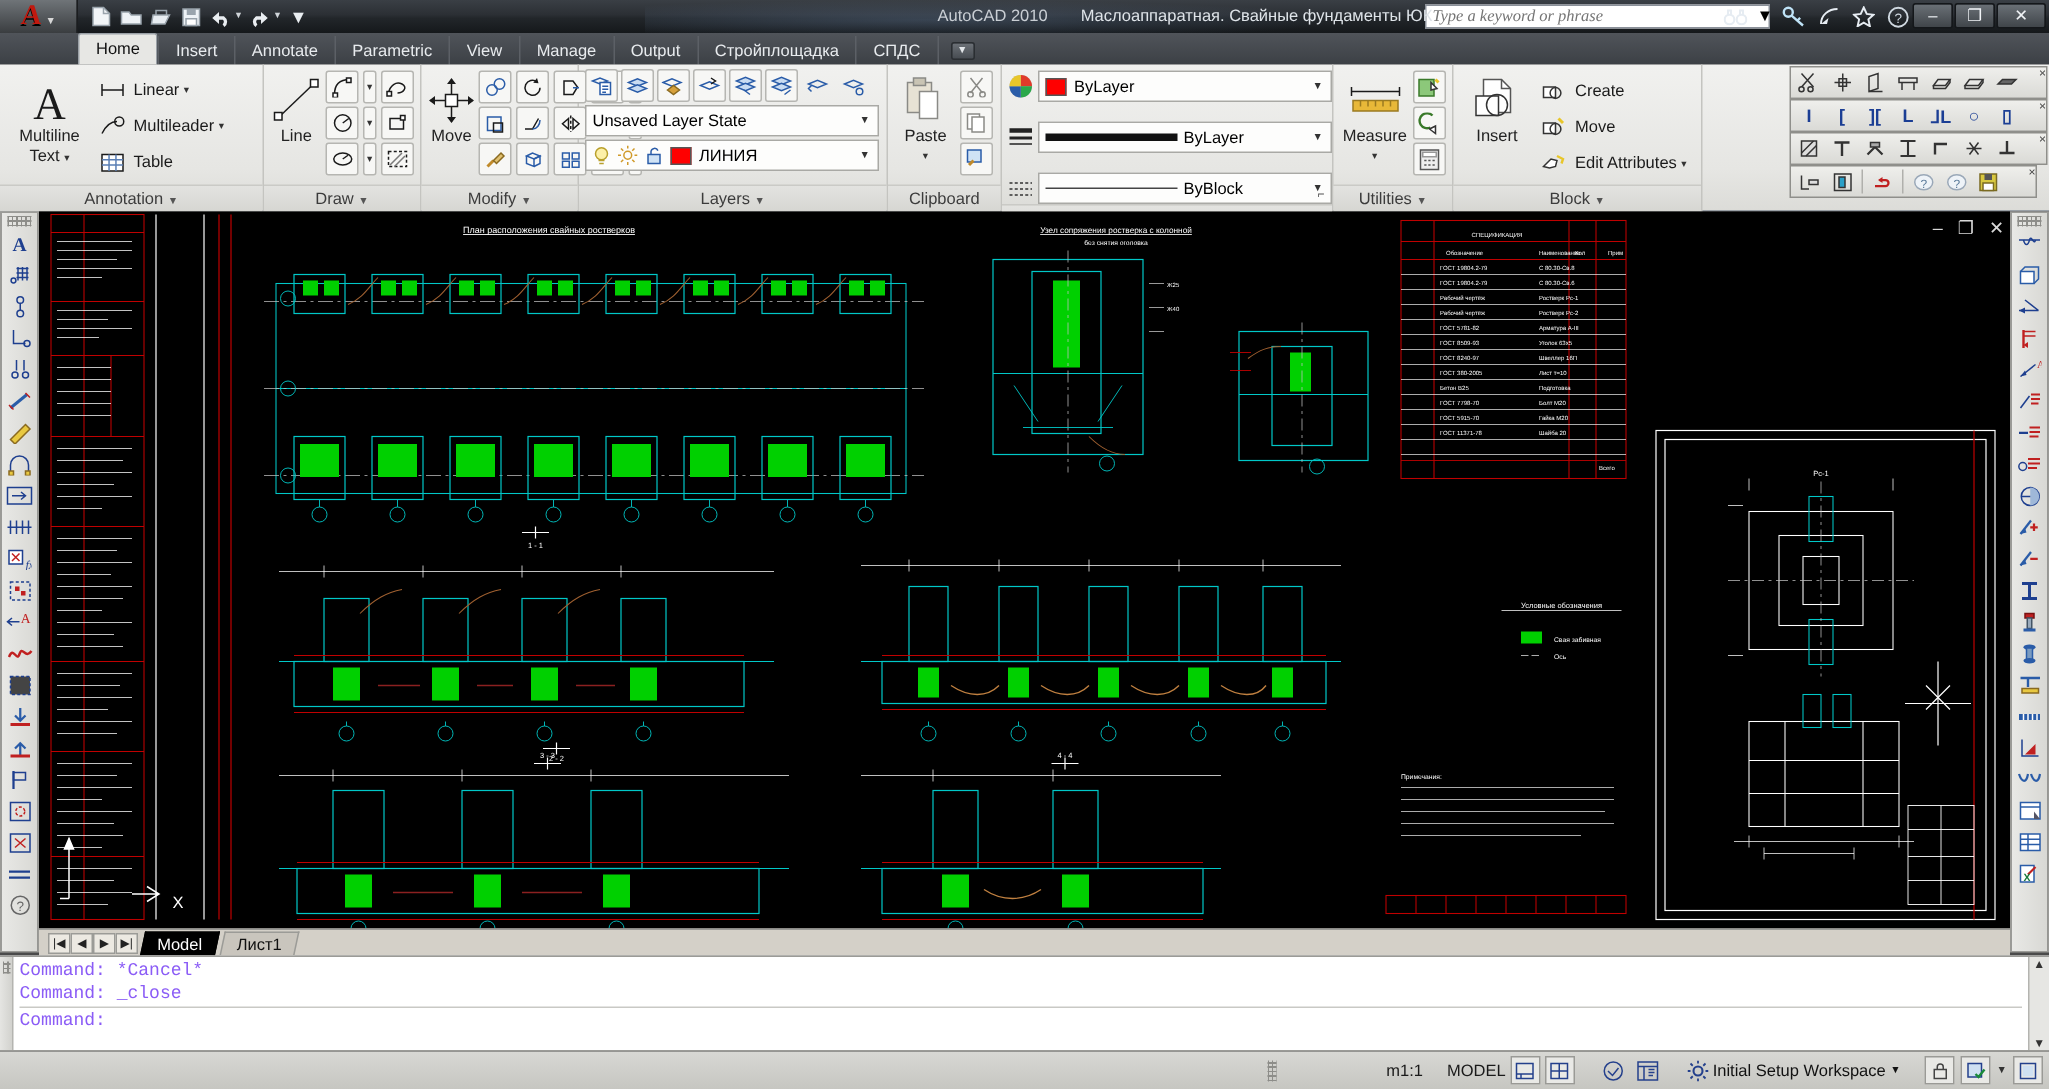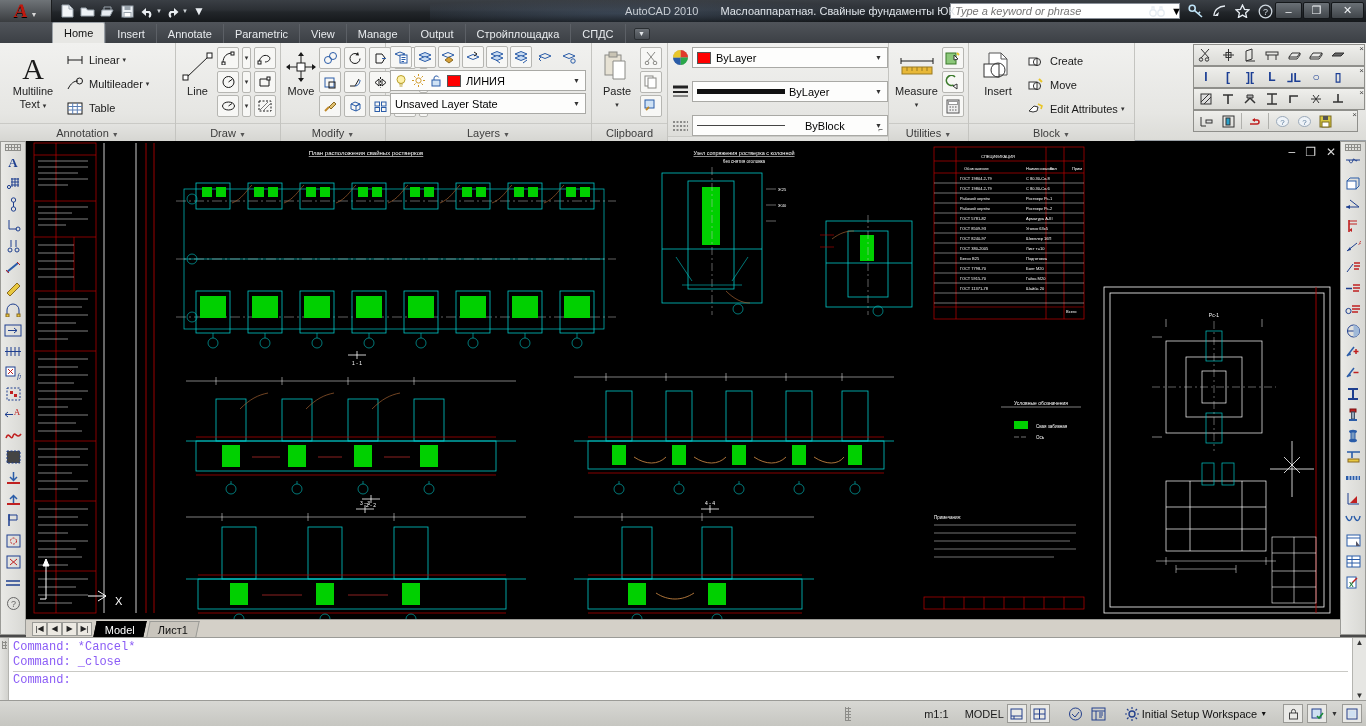--- a/index.html
+++ b/index.html
@@ -47,21 +47,21 @@
     color:#c9ced4; font-size:11px; white-space:nowrap; z-index:2;
   }
   .title-text .doc{ color:#dfe4e9; }
   .searchbox{
     position:absolute; right:186px; top:3px; width:230px; height:16px;
     background:#ffffff; border:1px solid #8a9099;
     display:flex;align-items:center;padding:0 4px;
   }
   .searchbox input{
     border:0;outline:0;width:100%;font-style:italic;font-size:11px;color:#808080;
-    font-family:Liberation Sans, sans-serif; background:transparent;
+    font-family:Liberation Serif, serif; background:transparent;
   }
   .hicons{
     position:absolute; right:92px; top:1px; display:flex; align-items:center; gap:5px;
     height:20px;
   }
   .hicons .hi{ width:18px;height:18px;display:flex;align-items:center;justify-content:center;color:#e6ecf2;font-size:13px; }
   .wbtns{ position:absolute; right:2px; top:2px; display:flex; gap:1px; }
   .wbtn{
     width:27px;height:17px;
     background:linear-gradient(180deg,#6a7076,#40454a);
@@ -676,20 +676,24 @@
                 <path d="M4 11l-2-2 2-2" fill="none" stroke="#2a5ca8"></path>
               </svg>
           </span>
           <span class="ibtn flat">
             <svg width="16" height="14" viewBox="0 0 16 14">
                 <path d="M2 6l6-2.5L14 6 8 8.5z" fill="none" stroke="#2a5ca8"></path>
                 <circle cx="12" cy="11" r="2.2" fill="none" stroke="#2a5ca8"></circle>
               </svg>
           </span>
         </div>
+        <div class="combo" style="width:196px">
+          <span>Unsaved Layer State</span>
+          <span class="arrow">▼</span>
+        </div>
         <div class="combo" style="width:196px;gap:5px">
           <span>
             <svg width="12" height="14" viewBox="0 0 12 14">
                 <circle cx="6" cy="5.5" r="4" fill="#fdf0a8" stroke="#b9a02c"></circle>
                 <path d="M4 10h4M4.5 12h3" stroke="#b9a02c"></path>
               </svg>
           </span>
           <span>
             <svg width="13" height="13" viewBox="0 0 13 13">
                 <circle cx="6.5" cy="6.5" r="2.6" fill="none" stroke="#d09a2a"></circle>
@@ -697,24 +701,20 @@
               </svg>
           </span>
           <span>
             <svg width="12" height="13" viewBox="0 0 12 13">
                 <rect x="2" y="6" width="8" height="6" fill="#cfe2f5" stroke="#2a5ca8"></rect>
                 <path d="M4 6V4a2.4 2.4 0 014.6-.6" fill="none" stroke="#2a5ca8"></path>
               </svg>
           </span>
           <span class="sw" style="background:#ff0000"></span>
           <span>ЛИНИЯ</span>
-          <span class="arrow">▼</span>
-        </div>
-        <div class="combo" style="width:196px">
-          <span>Unsaved Layer State</span>
           <span class="arrow">▼</span>
         </div>
       </div>
       <div class="panel-title">
         <span>Layers</span> <span class="ar">▼</span>
       </div>
     </div>
 
     <div class="panel" style="width:76px">
       <div class="panel-body">
@@ -789,21 +789,21 @@
           </div>
         </div>
         <div class="row" style="gap:3px">
           <span>
             <svg width="17" height="15" viewBox="0 0 17 15">
                 <path d="M1 4h15M1 8h15M1 12h15" stroke="#333" stroke-dasharray="2 1.5"></path>
               </svg>
           </span>
           <div class="combo" style="width:196px">
             <span class="ln-thin"></span>
-            <span style="margin-left:20px">ByBlock</span>
+            <span style="margin-left:4px">ByBlock</span>
             <span class="arrow">▼</span>
           </div>
         </div>
       </div>
       <div class="panel-title">
         <span>Properties</span> <span class="ar">▼</span>
         <span style="position:absolute;right:5px;bottom:2px;font-size:8px;color:#555">⌐</span>
       </div>
     </div>
 

